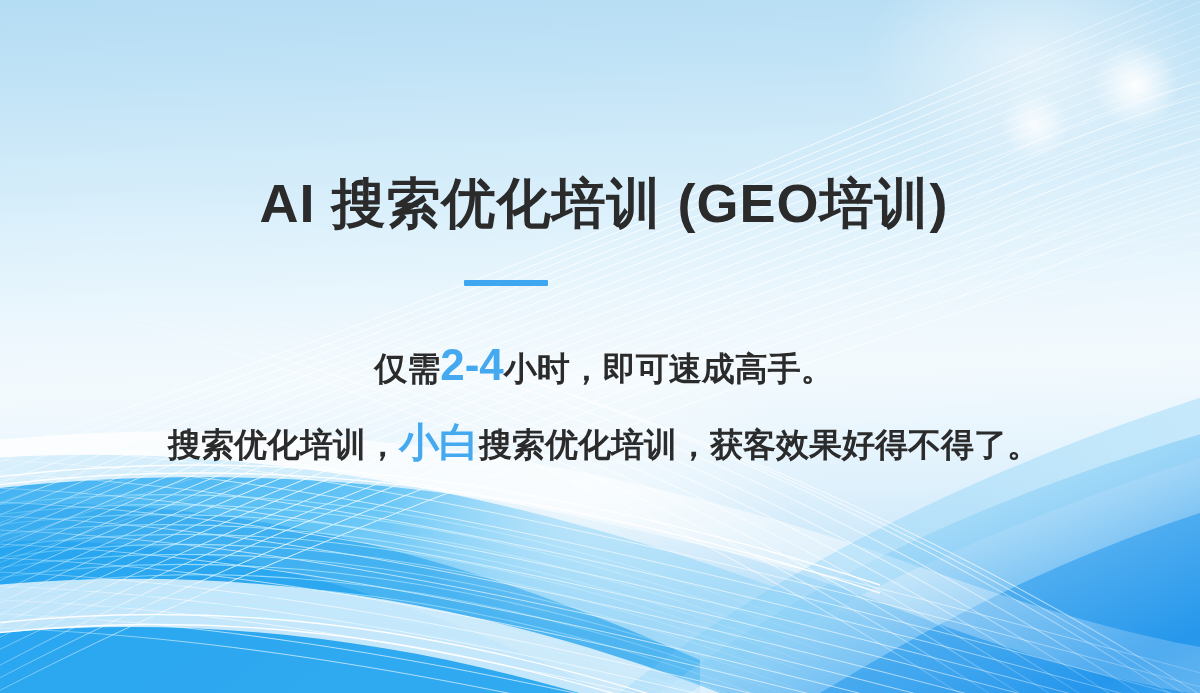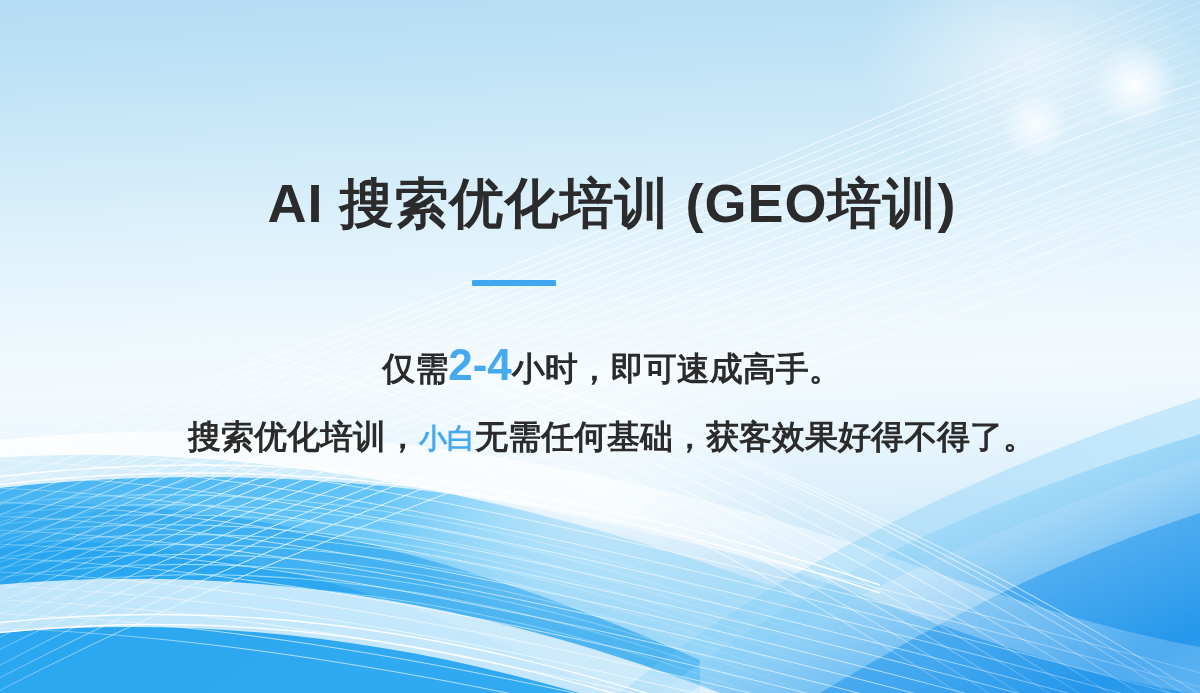--- a/index.html
+++ b/index.html
@@ -59,21 +59,21 @@
   }
   .glow-d {
     width: 420px; height: 300px;
     left: 380px; top: 330px;
     background: radial-gradient(ellipse, rgba(255,255,255,0.55) 0%, rgba(255,255,255,0.0) 72%);
   }
 
   
   .content {
     position: absolute;
-    left: 12px;
+    left: 4px;
     top: 0;
     width: 1004px;
     height: 693px;
     display: flex;
     flex-direction: column;
     align-items: center;
   }
   .title {
     margin: 0;
     position: absolute;
@@ -106,21 +106,21 @@
     font-weight: bold;
     white-space: nowrap;
   }
   .sub-1 { top: 340px; font-size: 33px; }
   .sub-2 { top: 415px; font-size: 33px; }
   .accent {
     color: #45a9f0;
     font-weight: bold;
   }
   .sub-1 .accent { font-size: 44px; letter-spacing: 0px; }
-  .sub-2 .accent { font-size: 28px; }
+  .sub-2 .accent { font-size: 40px; }
 </style>
 </head>
 <body>
 
 <div id="banner">
 
   <svg class="bg-layer" viewBox="0 0 1200 693" preserveAspectRatio="none">
     <defs>
       <linearGradient id="gWaveA" x1="0" y1="0" x2="1" y2="0.6">
         <stop offset="0%" stop-color="#2aa6ef" stop-opacity="0.95"></stop>
@@ -304,16 +304,16 @@
   </div>
 
   <div class="content">
 
     <h1 class="title">AI 搜索优化培训 (GEO培训)</h1>
 
     <div class="divider"></div>
 
     <div class="sub sub-1"><span>仅需</span><span class="accent">2-4</span><span>小时，即可速成高手。</span></div>
 
-    <div class="sub sub-2"><span>搜索优化培训，</span><span class="accent">小白</span><span>无需任何基础，获客效果好得不得了。</span></div>
+    <div class="sub sub-2"><span>搜索优化培训，</span><span class="accent">小白</span><span>搜索优化培训，获客效果好得不得了。</span></div>
 
   </div>
 </div>
 
 </body></html>

